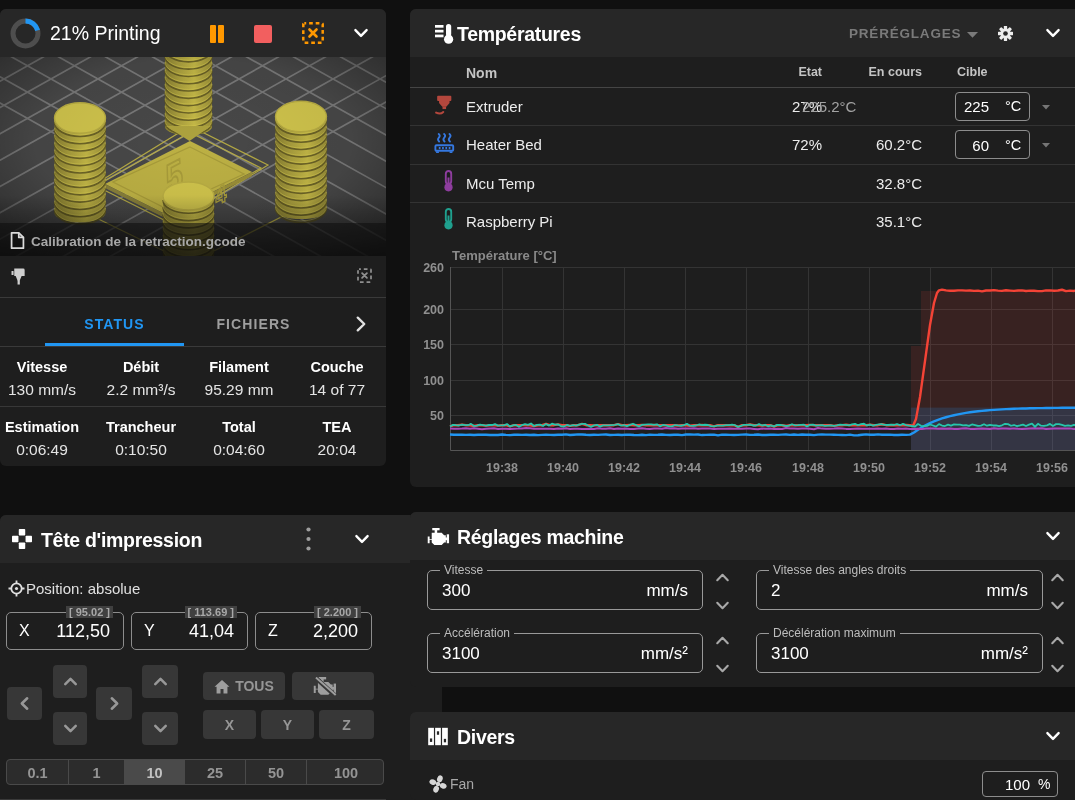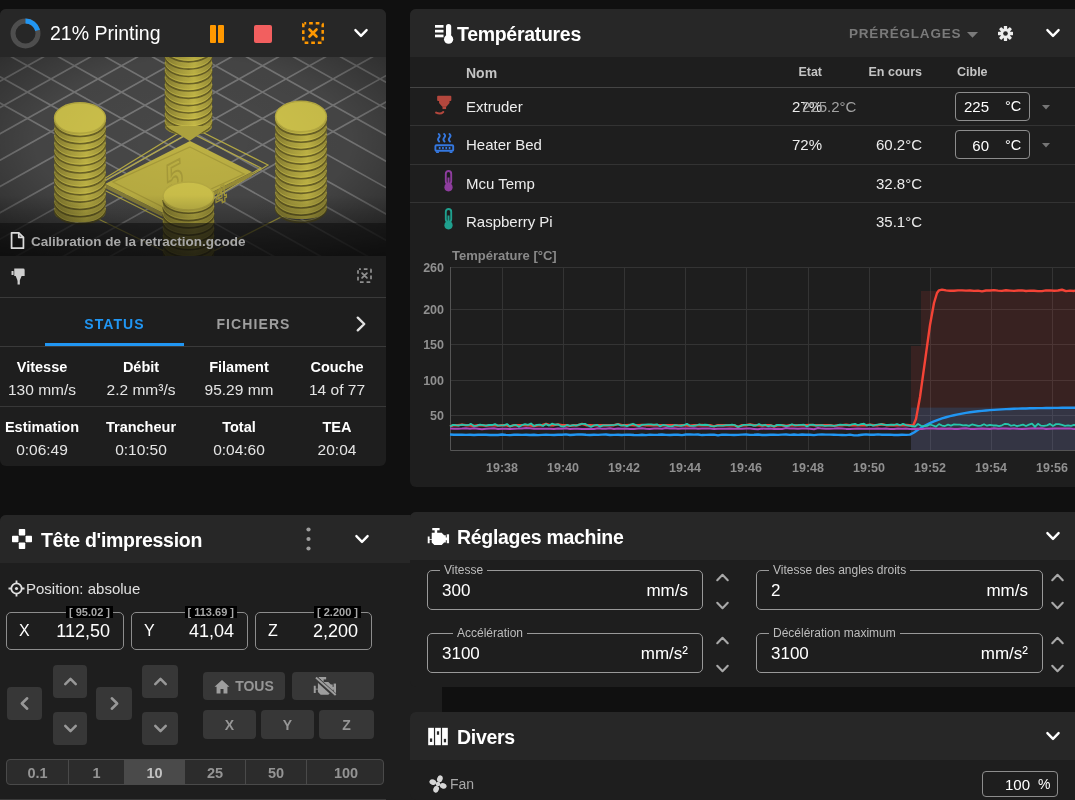--- a/index.html
+++ b/index.html
@@ -2,21 +2,21 @@
 <html><head><meta charset="utf-8"><style>
 *{margin:0;padding:0;box-sizing:border-box}
 html,body{width:1075px;height:800px;overflow:hidden;background:#101010;
  font-family:"Liberation Sans",sans-serif;-webkit-font-smoothing:antialiased}
 #app{position:absolute;left:0;top:0;width:1075px;height:800px}
 .panel{position:absolute;background:#1e1e1e;border-radius:6px;overflow:hidden}
 .hdr{position:absolute;left:0;top:0;right:0;height:48px;background:#272727}
 .abs{position:absolute}
 .btn{position:absolute;background:#373737;border-radius:4px;display:flex;align-items:center;justify-content:center;color:#969696;font-weight:700;font-size:14px}
 .fieldset{position:absolute;border:1px solid #8d8d8d;border-radius:5px}
-.legend{position:absolute;top:-7px;font-size:11px;color:#a8a8a8;background:#000000;padding:0 3px;white-space:nowrap}
+.legend{position:absolute;top:-7px;font-size:11px;color:#a8a8a8;background:#404040;padding:0 3px;white-space:nowrap}
 .vlab{position:absolute;top:-8px;font-size:12px;color:#bdbdbd;background:#1e1e1e;padding:0 4px;white-space:nowrap}
 </style></head><body>
 <div id="app">
     <div class="panel" style="left:0;top:9px;width:386px;height:457px">
       <div class="hdr"></div>
       <svg class="abs" style="left:9px;top:8px" width="33" height="33" viewBox="0 0 33 33">
         <circle cx="16.5" cy="16.5" r="12.5" fill="none" stroke="#4e4e4e" stroke-width="5"></circle>
         <path d="M16.5 4 A12.5 12.5 0 0 1 28.61 13.39" fill="none" stroke="#2196f3" stroke-width="5"></path>
       </svg>
       <div class="abs" style="left:50px;top:15px;font-size:19.5px;color:#fff;font-weight:400;white-space:nowrap;line-height:1;">21% Printing</div>
@@ -508,21 +508,21 @@
         <div class="abs" style="left:14px;top:10px;font-size:17px;color:#fff">2</div>
         <div class="abs" style="right:14px;top:10px;font-size:17px;color:#fff">mm/s</div>
       </div>
       <svg class="abs" style="left:639.5px;top:57.5px" width="15" height="15" viewBox="0 0 15 15">
         <path d="M2.25 4.8 L7.5 10.200000000000001 L12.75 4.8" fill="none" stroke="#a8a8a8" stroke-width="2.1" stroke-linecap="round" stroke-linejoin="round" transform="rotate(180 7.5 7.5)"></path>
       </svg>
       <svg class="abs" style="left:639.5px;top:85.5px" width="15" height="15" viewBox="0 0 15 15">
         <path d="M2.25 4.8 L7.5 10.200000000000001 L12.75 4.8" fill="none" stroke="#a8a8a8" stroke-width="2.1" stroke-linecap="round" stroke-linejoin="round" transform="rotate(0 7.5 7.5)"></path>
       </svg>
       <div class="fieldset" style="left:17px;top:121px;width:276px;height:40px;border-color:#999">
-        <div class="vlab" style="left:25px">Accélération</div>
+        <div class="vlab" style="left:12px">Accélération</div>
         <div class="abs" style="left:14px;top:10px;font-size:17px;color:#fff">3100</div>
         <div class="abs" style="right:14px;top:10px;font-size:17px;color:#fff">mm/s²</div>
       </div>
       <svg class="abs" style="left:304.5px;top:120.5px" width="15" height="15" viewBox="0 0 15 15">
         <path d="M2.25 4.8 L7.5 10.200000000000001 L12.75 4.8" fill="none" stroke="#a8a8a8" stroke-width="2.1" stroke-linecap="round" stroke-linejoin="round" transform="rotate(180 7.5 7.5)"></path>
       </svg>
       <svg class="abs" style="left:304.5px;top:148.5px" width="15" height="15" viewBox="0 0 15 15">
         <path d="M2.25 4.8 L7.5 10.200000000000001 L12.75 4.8" fill="none" stroke="#a8a8a8" stroke-width="2.1" stroke-linecap="round" stroke-linejoin="round" transform="rotate(0 7.5 7.5)"></path>
       </svg>
       <div class="fieldset" style="left:346px;top:121px;width:287px;height:40px;border-color:#999">

